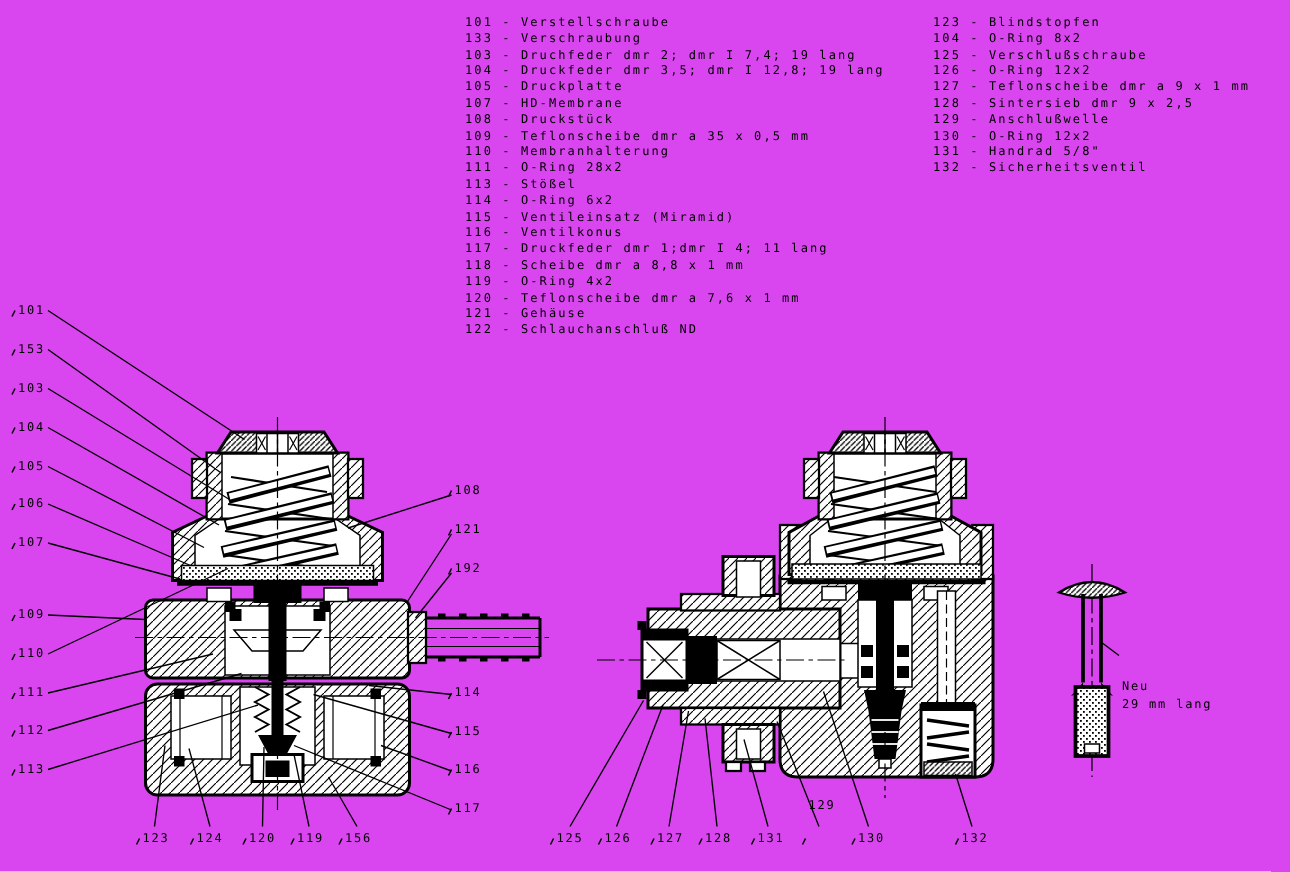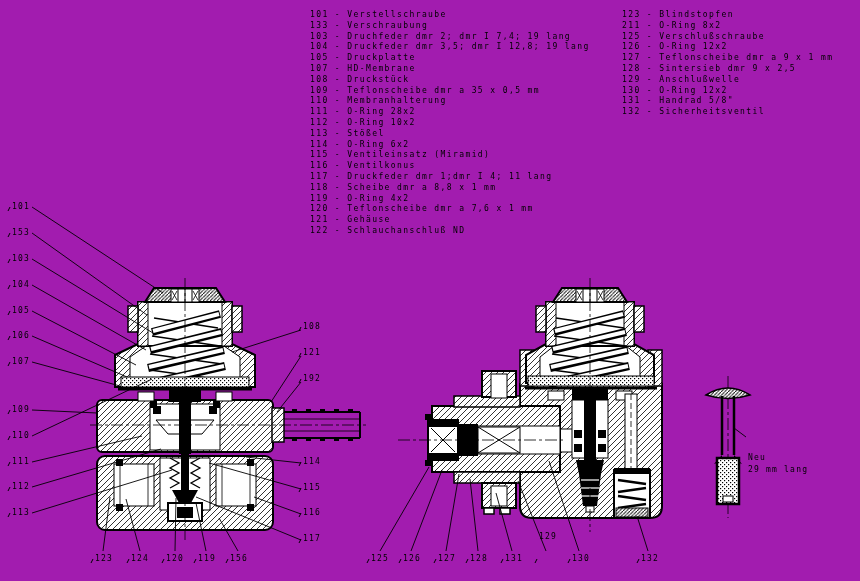--- a/index.html
+++ b/index.html
@@ -1,17 +1,17 @@
 <!DOCTYPE html>
 <html><head>
 <meta charset="utf-8">
 <style>
   html,body{margin:0;padding:0;background:#fff;}
   .sheet{
-    position:relative;width:860px;height:581px;background:#a21caf;overflow:hidden;
+    position:relative;width:860px;height:581px;background:#d946ef;overflow:hidden;
     font-family:"DejaVu Sans Mono","Liberation Mono",monospace;color:#000;
   }
   .parts-list{
     position:absolute;font-size:8px;line-height:10.8px;letter-spacing:1.4px;
     white-space:nowrap;color:#000;
   }
   .col1{left:310px;top:10px;}
   .col2{left:622px;top:10px;}
   .pl-line{height:10.8px;}
   .callout{
@@ -34,35 +34,34 @@
       <div class="pl-line">101 - Verstellschraube</div>
       <div class="pl-line">133 - Verschraubung</div>
       <div class="pl-line">103 - Druchfeder dmr 2; dmr I 7,4; 19 lang</div>
       <div class="pl-line">104 - Druckfeder dmr 3,5; dmr I 12,8; 19 lang</div>
       <div class="pl-line">105 - Druckplatte</div>
       <div class="pl-line">107 - HD-Membrane</div>
       <div class="pl-line">108 - Druckstück</div>
       <div class="pl-line">109 - Teflonscheibe dmr a 35 x 0,5 mm</div>
       <div class="pl-line">110 - Membranhalterung</div>
       <div class="pl-line">111 - O-Ring 28x2</div>
-      <div class="pl-line">112 - O-Ring 10x2</div>
       <div class="pl-line">113 - Stößel</div>
       <div class="pl-line">114 - O-Ring 6x2</div>
       <div class="pl-line">115 - Ventileinsatz (Miramid)</div>
       <div class="pl-line">116 - Ventilkonus</div>
       <div class="pl-line">117 - Druckfeder dmr 1;dmr I 4; 11 lang</div>
       <div class="pl-line">118 - Scheibe dmr a 8,8 x 1 mm</div>
       <div class="pl-line">119 - O-Ring 4x2</div>
       <div class="pl-line">120 - Teflonscheibe dmr a 7,6 x 1 mm</div>
       <div class="pl-line">121 - Gehäuse</div>
       <div class="pl-line">122 - Schlauchanschluß ND</div>
     </div>
   <div class="parts-list col2">
       <div class="pl-line">123 - Blindstopfen</div>
-      <div class="pl-line">211 - O-Ring 8x2</div>
+      <div class="pl-line">104 - O-Ring 8x2</div>
       <div class="pl-line">125 - Verschlußschraube</div>
       <div class="pl-line">126 - O-Ring 12x2</div>
       <div class="pl-line">127 - Teflonscheibe dmr a 9 x 1 mm</div>
       <div class="pl-line">128 - Sintersieb dmr 9 x 2,5</div>
       <div class="pl-line">129 - Anschlußwelle</div>
       <div class="pl-line">130 - O-Ring 12x2</div>
       <div class="pl-line">131 - Handrad 5/8"</div>
       <div class="pl-line">132 - Sicherheitsventil</div>
     </div>
 

